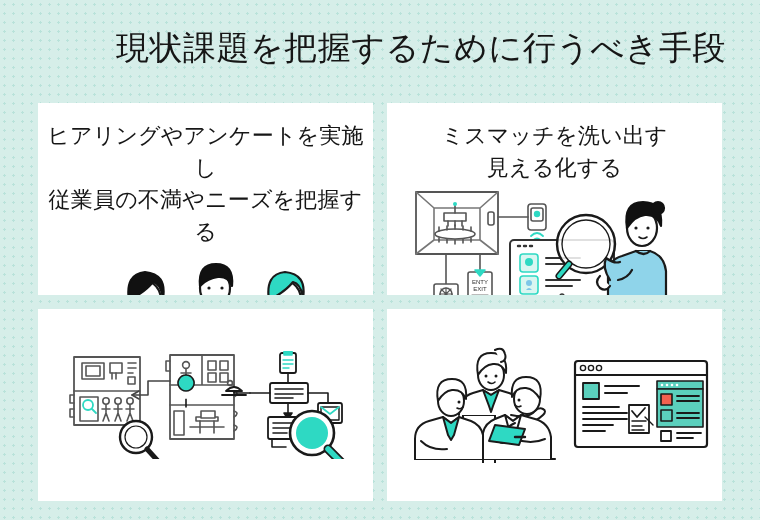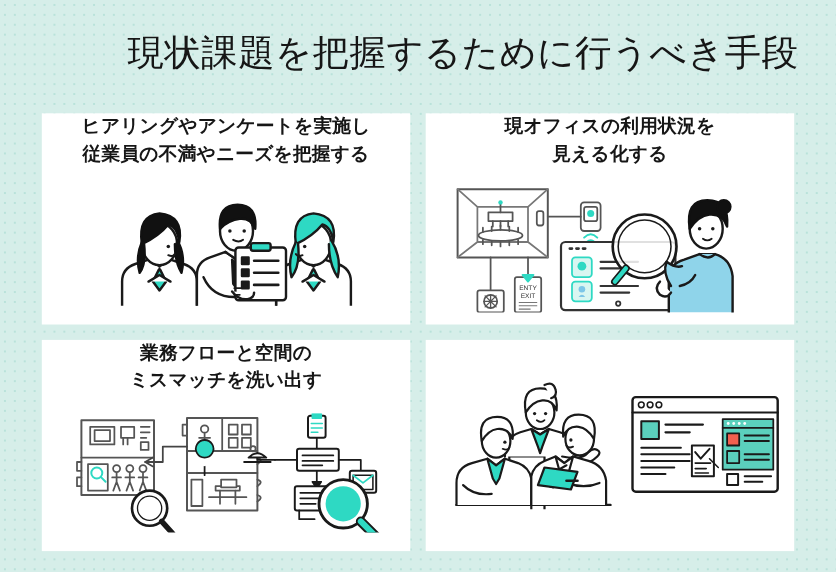--- a/index.html
+++ b/index.html
@@ -30,23 +30,24 @@
     grid-template-rows:192px 192px;
     gap:14px;
   }
   .card{
     background:#ffffff;
     position:relative;
     overflow:hidden;
     display:flex;flex-direction:column;align-items:center;
   }
   .card-title{
+    margin-top:17px;
     text-align:center;
-    font-size:17px;line-height:1.45;
-    font-weight:bold;color:#161616;
+    font-size:22px;line-height:1.45;
+    font-weight:normal;color:#161616;
     letter-spacing:0.2px;
     white-space:pre-line;
   }
   .card-art{
     flex:1;width:100%;
     display:flex;align-items:center;justify-content:center;
   }
   .card-art svg{display:block;}
 </style>
 </head>
@@ -111,21 +112,21 @@
             <path d="M150 67 h22 M150 78 h22 M150 89 h22" stroke-width="2.4"></path>
           </g>
 
           <path d="M130 95 q6 8 14 7 q6 -1 6 -6" fill="#fff"></path>
           <path d="M132 98 h5 M132 92 h6" stroke-width="1.6"></path>
         </svg>
       </div>
     </div>
 
     <div class="card">
-      <div class="card-title">現オフィスの利用状況を
+      <div class="card-title">ミスマッチを洗い出す
 見える化する</div>
       <div class="card-art">
         <svg width="290" height="120" viewBox="0 0 290 120" fill="none" stroke="#444" stroke-width="1.6" stroke-linecap="round" stroke-linejoin="round">
 
           <g>
             <rect x="6" y="8" width="82" height="62" fill="#fff" stroke="#555" stroke-width="1.8"></rect>
             <path d="M6 8 L24 24 H70 L88 8 M6 70 L24 56 M88 70 L70 56 M24 24 V56 H70 V24" stroke="#777"></path>
             <rect x="34" y="29" width="22" height="8" fill="#fff" stroke="#555"></rect>
             <path d="M45 21 v8 M38 37 v5 M45 37 v5 M52 37 v5" stroke="#555"></path>
             <circle cx="45" cy="20" r="2" fill="#2ed9c3" stroke="none"></circle>
@@ -188,22 +189,20 @@
             <path d="M229 53 q4 3 8 0" stroke-width="1.6"></path>
             <path d="M200 96 q-8 -12 -4 -22 q8 6 14 4" fill="#8fd4ea"></path>
             <path d="M190 92 q-6 6 0 12 q6 4 10 -2" fill="#fff"></path>
             <path d="M208 96 q10 -2 14 -10" fill="#8fd4ea"></path>
           </g>
         </svg>
       </div>
     </div>
 
     <div class="card">
-      <div class="card-title">業務フローと空間の
-ミスマッチを洗い出す</div>
       <div class="card-art">
         <svg width="312" height="108" viewBox="0 0 312 108" fill="none" stroke="#444" stroke-width="1.6" stroke-linecap="round" stroke-linejoin="round">
 
           <g>
             <rect x="24" y="6" width="66" height="68" fill="#fff" stroke="#555" stroke-width="1.8"></rect>
             <path d="M24 40 h66" stroke="#555"></path>
             <rect x="32" y="12" width="22" height="16" fill="#fff" stroke="#555"></rect>
             <rect x="36" y="15" width="14" height="10" fill="#fff" stroke="#555"></rect>
             <rect x="60" y="12" width="12" height="10" fill="#fff" stroke="#555"></rect>
             <path d="M62 22 v6 M66 22 v6" stroke="#555"></path>

